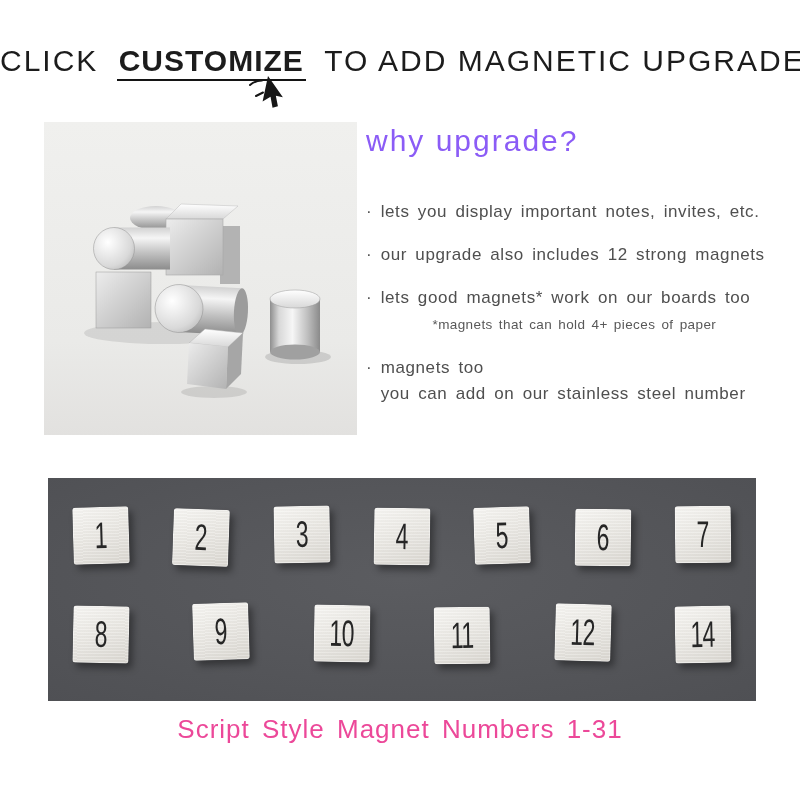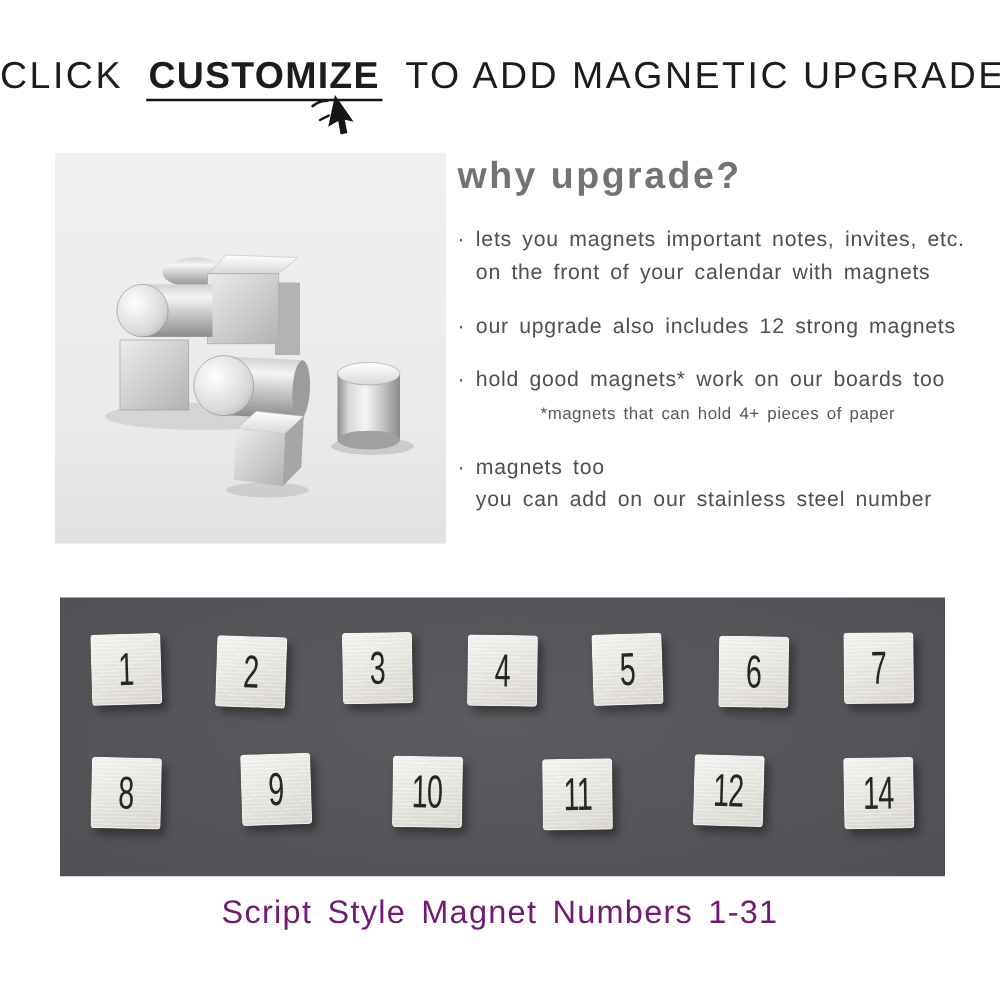--- a/index.html
+++ b/index.html
@@ -25,22 +25,22 @@
   
   .photo {
     position: absolute; left: 44px; top: 122px;
     width: 313px; height: 313px;
   }
   .photo svg { display:block; }
 
   
   .why { position: absolute; left: 366px; top: 124px; width: 430px; color:#4f4f4f; }
   .why h2 {
-    font-size: 30px; font-weight: 700; letter-spacing: 2px;
-    color: #737373; margin-bottom: 21px;
+    font-size: 30px; font-weight: 400; letter-spacing: 2px;
+    color: #8b5cf6; margin-bottom: 41px;
   }
   .bullet { display: flex; gap: 9px; margin-bottom: 17px; }
   .bullet .dot { font-size: 17px; line-height: 26px; color:#555; flex: 0 0 auto; }
   .bullet .btext { font-size: 17px; line-height: 26px; letter-spacing: 0.6px; word-spacing: 3px; }
   .bullet .note {
     font-size: 13.5px; letter-spacing: 0.4px; word-spacing: 2px;
     color:#585858; text-align: center; padding-right: 28px; margin-top: 1px;
   }
 
   
@@ -76,21 +76,21 @@
   .row2 .tile:nth-child(3){ transform: rotate(0.9deg); }
   .row2 .tile:nth-child(4){ transform: rotate(-0.7deg) translateY(2px); }
   .row2 .tile:nth-child(5){ transform: rotate(1.6deg)  translateY(-1px); }
   .row2 .tile:nth-child(6){ transform: rotate(-1deg)   translateY(1px); }
   .row2 .tile:nth-child(7){ transform: rotate(0.8deg); border-radius: 26px; }
 
   
   .caption {
     position: absolute; top: 714px; left: 0; width: 100%;
     text-align: center; font-size: 26px; font-weight: 300;
-    letter-spacing: 1px; word-spacing: 4px; color: #701a75;
+    letter-spacing: 1px; word-spacing: 4px; color: #ec4899;
   }
 </style>
 </head>
 <body>
 
 <div class="page">
 
   <div class="header">
     <span class="hpart">CLICK</span>
     <span class="hpart customize">CUSTOMIZE</span>
@@ -181,36 +181,35 @@
       </g>
     </svg>
   </div>
 
   <div class="why">
     <h2>why upgrade?</h2>
 
     <div class="bullet">
       <span class="dot">·</span>
       <div class="btext">
-        <div>lets you magnets important notes, invites, etc.</div>
-        <div>on the front of your calendar with magnets</div>
+        <div>lets you display important notes, invites, etc.</div>
       </div>
     </div>
 
     <div class="bullet">
       <span class="dot">·</span>
       <div class="btext">
         <div>our upgrade also includes 12 strong magnets</div>
       </div>
     </div>
 
     <div class="bullet">
       <span class="dot">·</span>
       <div class="btext" style="flex:1;">
-        <div>hold good magnets* work on our boards too</div>
+        <div>lets good magnets* work on our boards too</div>
         <div class="note">*magnets that can hold 4+ pieces of paper</div>
       </div>
     </div>
 
     <div class="bullet">
       <span class="dot">·</span>
       <div class="btext">
         <div>magnets too</div>
         <div>you can add on our stainless steel number</div>
       </div>

